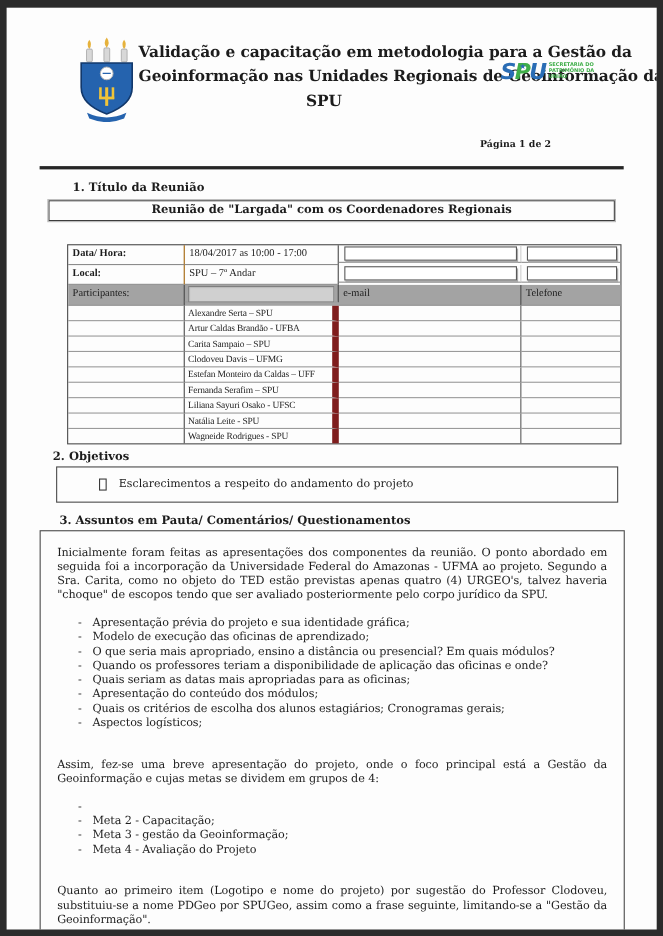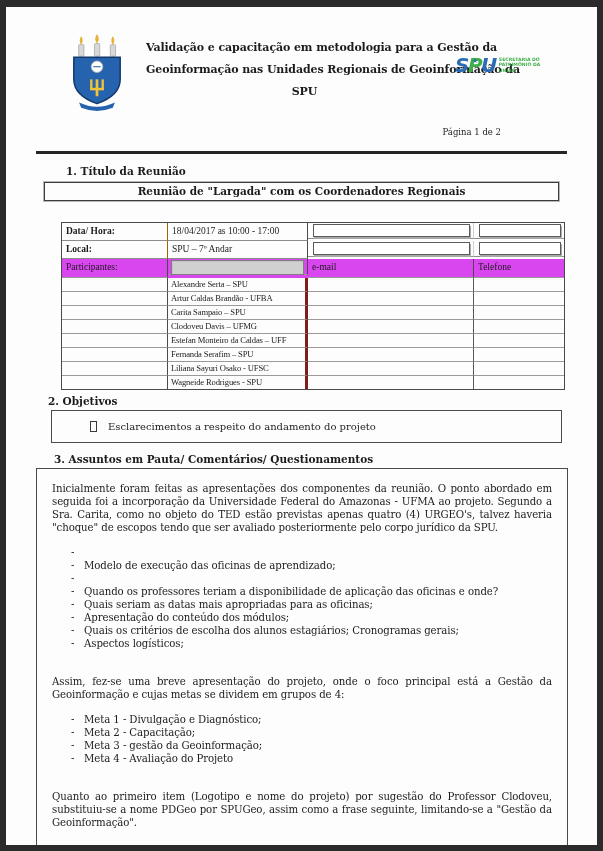--- a/index.html
+++ b/index.html
@@ -9,61 +9,61 @@
     font-family:"DejaVu Serif", serif;
   }
   .page{
     position:absolute;left:6px;top:7px;right:6px;bottom:6px;
     background:#fdfdfd;color:#1c1c1c;overflow:hidden;
   }
 
   
   .header{display:flex;align-items:flex-start;margin:26px 24px 0 62px;}
   .crest{width:58px;height:78px;flex:none;}
-  .title-wrap{flex:1;min-width:0;text-align:center;margin:4px -8px 0 20px;
-    font-weight:bold;font-size:11px;line-height:22px;letter-spacing:-0.1px;}
+  .title-wrap{flex:1;min-width:0;text-align:center;margin:4px -8px 0 0;
+    font-weight:bold;font-size:14px;line-height:22px;letter-spacing:-0.1px;}
   .title-wrap div{white-space:nowrap;}
   .spu{flex:none;width:118px;margin-top:22px;display:flex;align-items:center;}
   .spu-word{font-family:"DejaVu Sans",sans-serif;font-weight:bold;font-style:italic;
     font-size:20px;color:#2a6db5;letter-spacing:-1.5px;line-height:20px;position:relative;}
   .spu-word .p{color:#3fae49;}
   .spu-word .star{position:absolute;top:-4px;left:17px;font-size:7px;color:#2a6db5;font-style:normal;}
   .spu-caption{font-family:"DejaVu Sans",sans-serif;font-size:4.6px;font-weight:bold;
     color:#3fae49;line-height:5.5px;margin-left:3px;width:50px;text-transform:uppercase;}
 
-  .pageno{text-align:right;margin:16px 96px 0 0;font-size:8.5px;font-weight:normal;}
+  .pageno{text-align:right;margin:16px 96px 0 0;font-size:8.5px;font-weight:bold;}
 
   .rule{margin:14px 30px 0 30px;border-top:3px solid #262626;}
 
   
   .h1{margin:11px 0 5px 60px;font-weight:bold;font-size:10.5px;}
   .titlebox{margin:2px 38px 0 38px;border:1px solid #3c3c3c;outline:1px solid #b8b8b8;
     text-align:center;font-weight:bold;font-size:10.5px;padding:2px 0 3px;}
 
   
   .mtable{margin:21px 0 0 55px;width:502px;border:1px solid #4a4a4a;
     font-size:9.5px;font-family:"Liberation Serif",serif;}
   .grow{display:grid;grid-template-columns:106px 140px 166px 90px;}
   .grow>div{min-width:0;}
   .hrow>div{border-bottom:1px solid #8c8c8c;padding:2px 4px 3px;height:12px;line-height:12px;}
   .hrow .lbl{font-weight:bold;border-right:1px solid #a16207;}
   .hrow .val{border-right:1px solid #4a4a4a;}
   .fieldcell{padding:1px 3px 2px 5px !important;border-right:1px solid #cfcfcf;}
   .fieldcell.last{border-right:none;}
   .fbox{height:11px;background:#fff;border:1px solid #5a5a5a;box-shadow:1px 2px 0 #a9a9a9;}
-  .partrow{background:#d946ef;}
+  .partrow{background:#a3a3a3;}
   .partrow>div{border-bottom:1px solid #9a9a9a;padding:2px 4px 3px;height:13px;line-height:13px;}
   .partrow .lbl{border-right:1px solid #4a4a4a;}
   .partrow .insetcell{border-right:1px solid #4a4a4a;padding:1px 3px !important;}
   .inset{height:13px;background:#d0d0d0;border:1px solid #7f7f7f;box-shadow:inset 1px 1px 0 #c4c4c4;}
   .partrow .colhead{border-right:1px solid #4a4a4a;}
   .partrow .colhead.last{border-right:none;}
   .prow>div{border-bottom:1px solid #9a9a9a;height:13px;line-height:12px;}
   .prow .c1{border-right:1px solid #4a4a4a;}
-  .prow .name{border-right:3px solid #7f1d1d;padding:0 3px;font-size:8.6px;
+  .prow .name{border-right:6px solid #7f1d1d;padding:0 3px;font-size:8.6px;
     letter-spacing:-0.15px;white-space:nowrap;overflow:hidden;font-family:Liberation Serif, serif;}
   .prow .c3{border-right:1px solid #5a5a5a;}
   .prow:last-child>div{border-bottom:none;}
 
   
   .h2{margin:5px 0 3px 42px;font-weight:bold;font-size:10.5px;}
   .objbox{margin:0 35px 0 45px;border:1px solid #4a4a4a;height:31px;
     display:flex;align-items:center;padding-left:38px;font-size:10px;}
   .tofu{display:inline-block;width:5px;height:9px;border:1px solid #3a3a3a;margin-right:11px;flex:none;}
 
@@ -195,45 +195,53 @@
       <div class="c4"></div>
     </div>
     <div class="grow prow">
       <div class="c1"></div>
       <div class="name">Liliana Sayuri Osako - UFSC</div>
       <div class="c3"></div>
       <div class="c4"></div>
     </div>
     <div class="grow prow">
       <div class="c1"></div>
+      <div class="name">Natália Leite - SPU</div>
+      <div class="c3"></div>
+      <div class="c4"></div>
+    </div>
+    <div class="grow prow">
+      <div class="c1"></div>
       <div class="name">Wagneide Rodrigues - SPU</div>
       <div class="c3"></div>
       <div class="c4"></div>
     </div>
   </div>
 
   <div class="h2">2. Objetivos</div>
   <div class="objbox">
     <span class="tofu"></span>
     <span>Esclarecimentos a respeito do andamento do projeto</span>
   </div>
 
   <div class="h3">3. Assuntos em Pauta/ Comentários/ Questionamentos</div>
   <div class="assuntos">
     <p>Inicialmente foram feitas as apresentações dos componentes da reunião. O ponto abordado em seguida foi a incorporação da Universidade Federal do Amazonas - UFMA ao projeto. Segundo a Sra. Carita, como no objeto do TED estão previstas apenas quatro (4) URGEO's, talvez haveria "choque" de escopos tendo que ser avaliado posteriormente pelo corpo jurídico da SPU.</p>
 
     <div class="bullet">
         <span class="bmark">-</span>
+        <span>Apresentação prévia do projeto e sua identidade gráfica;</span>
       </div>
     <div class="bullet">
         <span class="bmark">-</span>
         <span>Modelo de execução das oficinas de aprendizado;</span>
       </div>
     <div class="bullet">
         <span class="bmark">-</span>
+        <span>O que seria mais apropriado, ensino a distância ou presencial? Em quais módulos?</span>
       </div>
     <div class="bullet">
         <span class="bmark">-</span>
         <span>Quando os professores teriam a disponibilidade de aplicação das oficinas e onde?</span>
       </div>
     <div class="bullet">
         <span class="bmark">-</span>
         <span>Quais seriam as datas mais apropriadas para as oficinas;</span>
       </div>
     <div class="bullet">
@@ -247,21 +255,20 @@
     <div class="bullet">
         <span class="bmark">-</span>
         <span>Aspectos logísticos;</span>
       </div>
 
     <div class="spacer"></div>
 
     <p>Assim, fez-se uma breve apresentação do projeto, onde o foco principal está a Gestão da Geoinformação e cujas metas se dividem em grupos de 4:</p>
     <div class="bullet">
         <span class="bmark">-</span>
-        <span>Meta 1 - Divulgação e Diagnóstico;</span>
       </div>
     <div class="bullet">
         <span class="bmark">-</span>
         <span>Meta 2 - Capacitação;</span>
       </div>
     <div class="bullet">
         <span class="bmark">-</span>
         <span>Meta 3 - gestão da Geoinformação;</span>
       </div>
     <div class="bullet">

